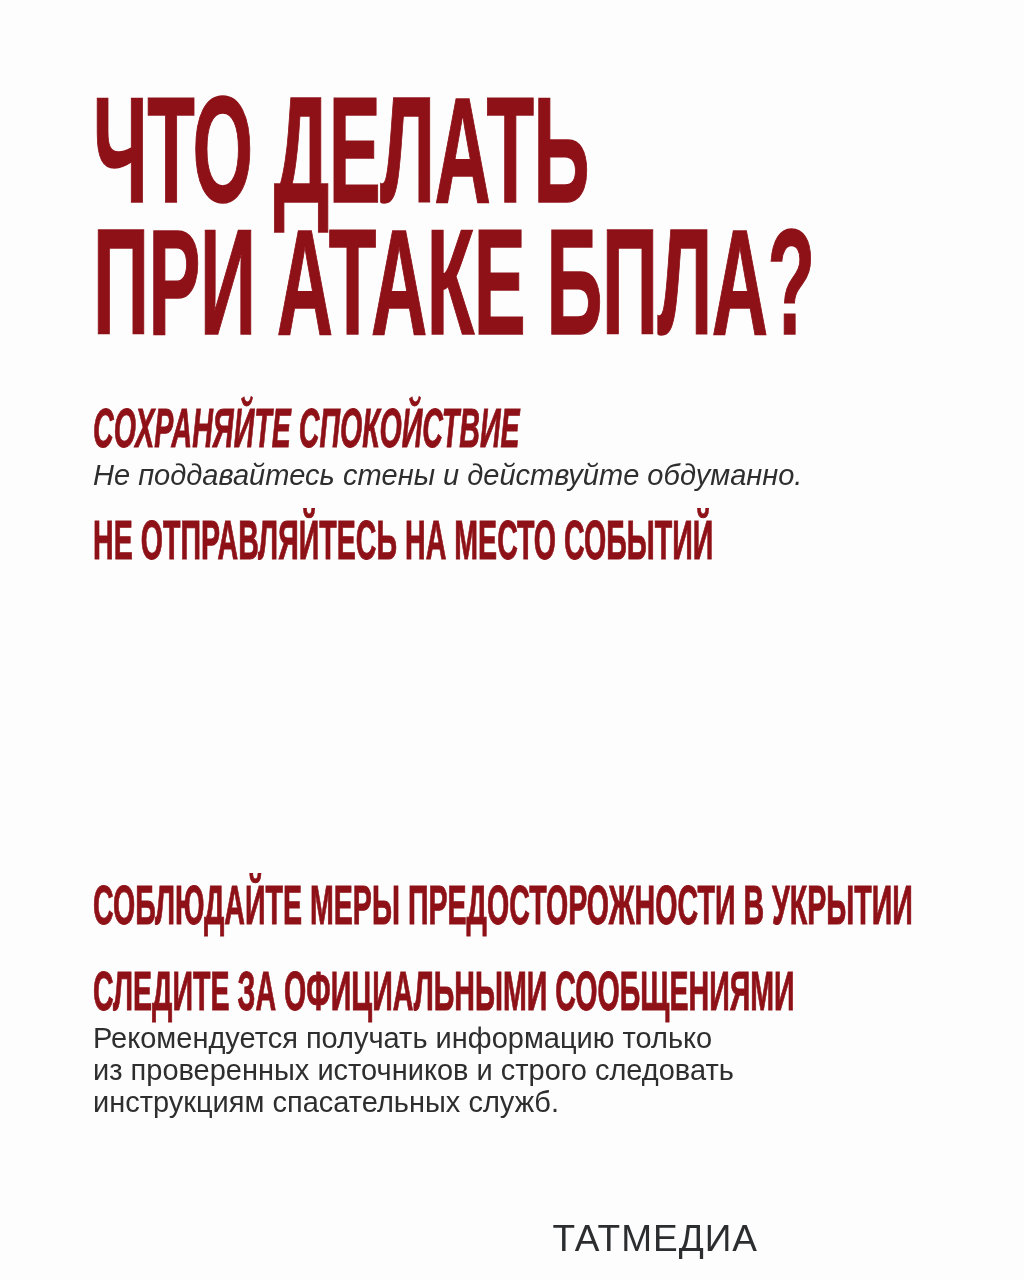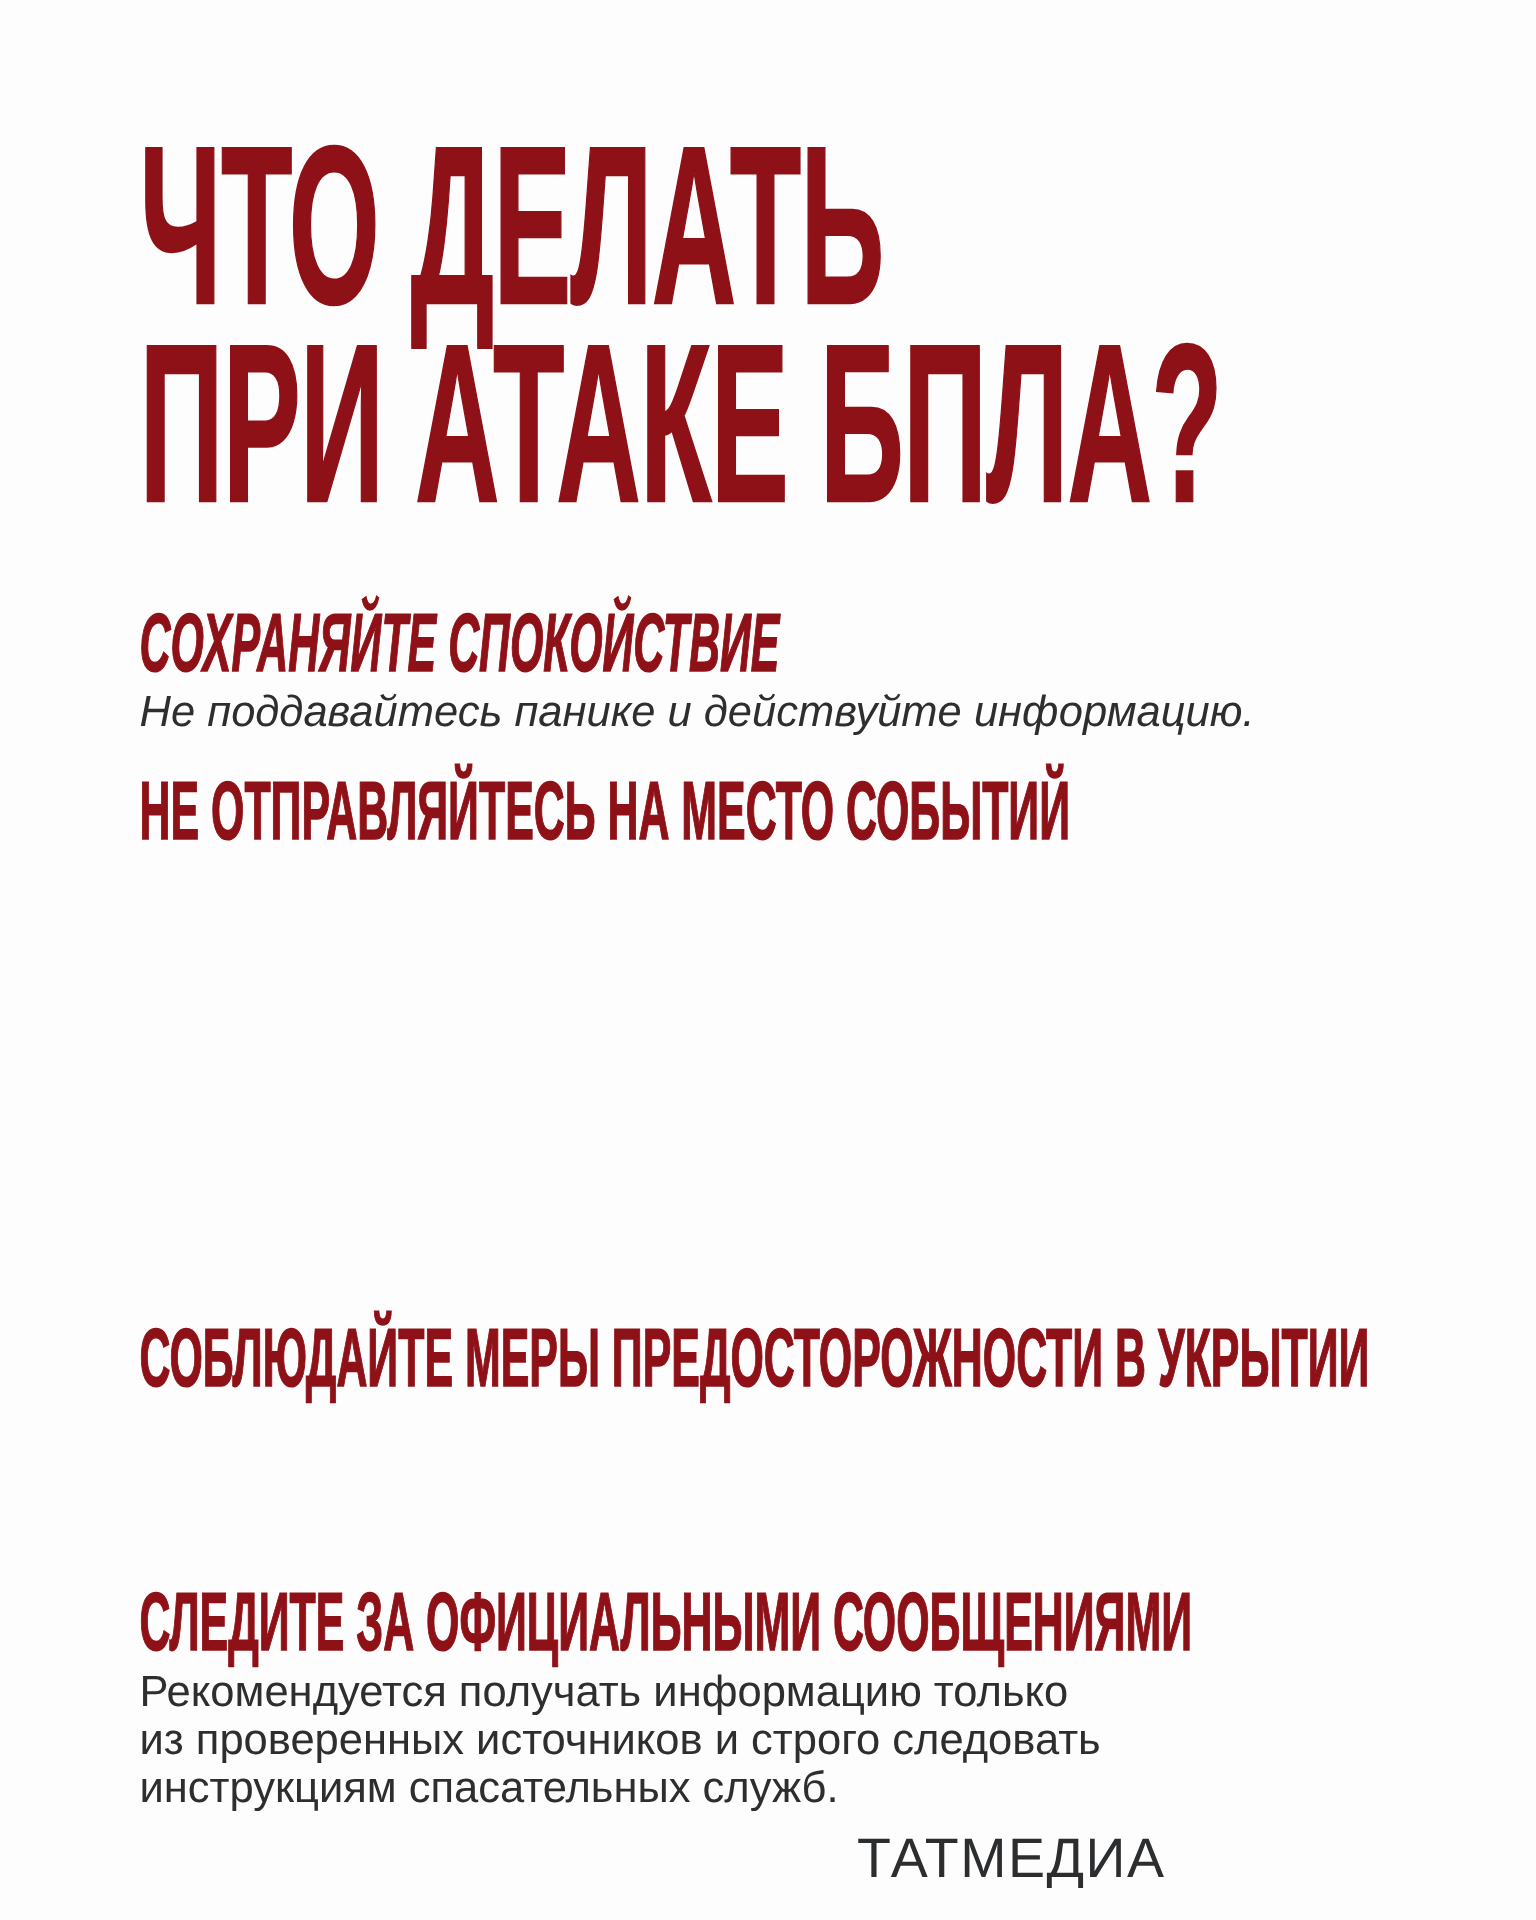--- a/index.html
+++ b/index.html
@@ -44,42 +44,42 @@
   .sec p{
     margin:3px 0 0 0;
     font-size:29px;line-height:32px;
     color:var(--ink);
     white-space:pre-line;
   }
   .sec-1{top:401px;font-style:italic;}
   .sec-2{top:513px;text-align:right;}
   .sec-3{top:691px;}
   .sec-4{top:878px;}
-  .sec-5{top:1054px;}
+  .sec-5{top:964px;}
   
   .brand{
-    position:absolute;right:35px;top:1220px;
+    position:absolute;right:54px;top:1220px;
     font-size:37px;line-height:37px;font-weight:400;
     letter-spacing:1px;
     color:#2b2d2f;
   }
 </style>
 </head>
 <body>
 
 <div class="poster">
 
   <h1 class="title">
     <span class="t-line">ЧТО ДЕЛАТЬ</span>
     <span class="t-line">ПРИ АТАКЕ БПЛА?</span>
   </h1>
 
   <section class="sec sec-1">
     <h2>СОХРАНЯЙТЕ СПОКОЙСТВИЕ</h2>
-    <p>Не поддавайтесь панике и действуйте информацию.</p>
+    <p>Не поддавайтесь стены и действуйте обдуманно.</p>
   </section>
 
   <section class="sec sec-2">
     <h2>НЕ ОТПРАВЛЯЙТЕСЬ НА МЕСТО СОБЫТИЙ</h2>
   </section>
 
 
   <section class="sec sec-4">
     <h2>СОБЛЮДАЙТЕ МЕРЫ ПРЕДОСТОРОЖНОСТИ В УКРЫТИИ</h2>
   </section>

